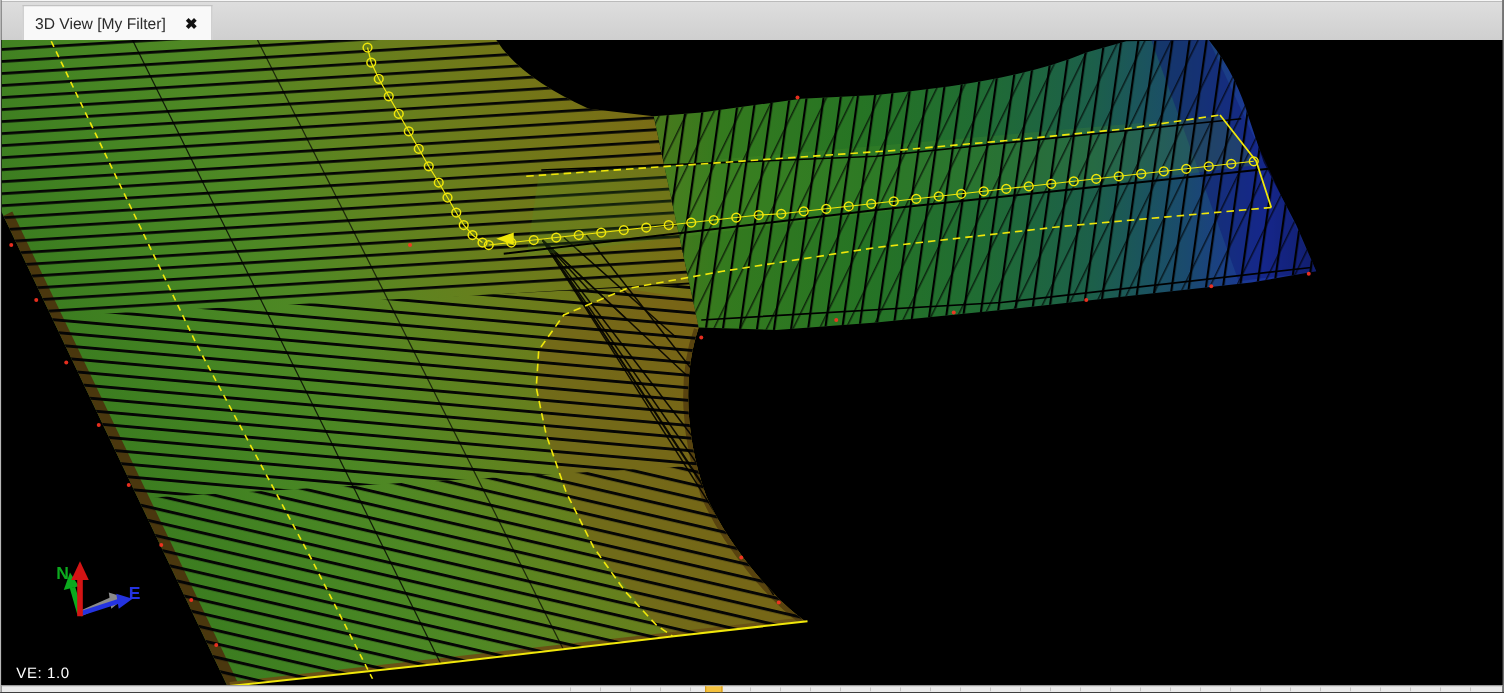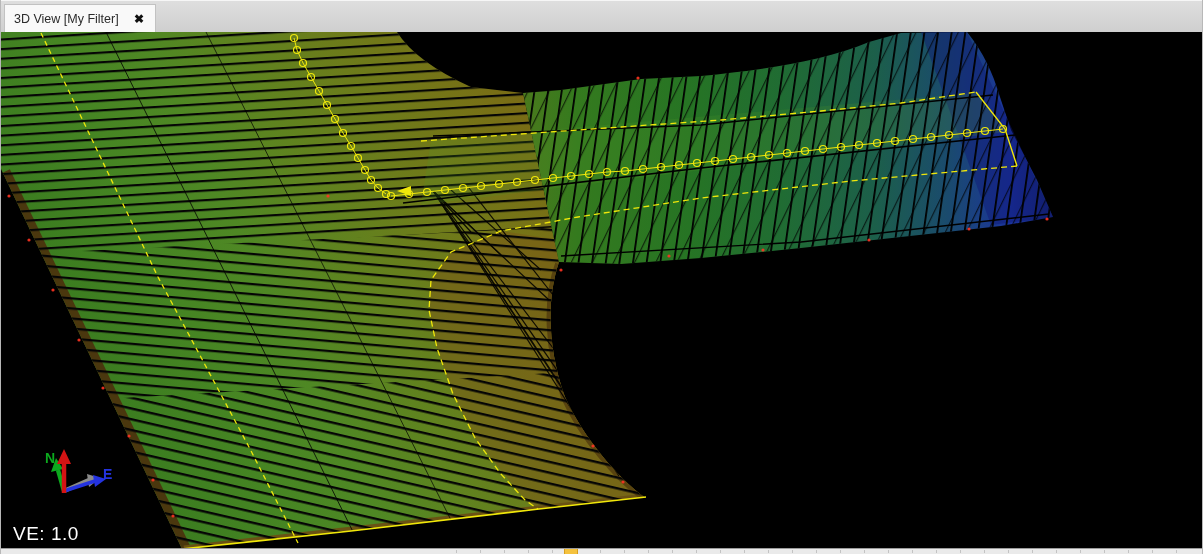--- a/index.html
+++ b/index.html
@@ -10,40 +10,40 @@
     box-sizing:border-box;
   }
   
   .tabbar{
     position:absolute;left:0;top:0;width:100%;height:32px;
     background:linear-gradient(#dedede,#cfcfcf);
     border-top:1px solid #f6f6f6;
     box-sizing:border-box;
   }
   .tab{
-    position:absolute;left:3px;top:3px;height:29px;width:152px;
+    position:absolute;left:17px;top:3px;height:29px;width:152px;
     background:#f9f9f9;
     border:1px solid #c2c2c2;border-bottom:none;box-sizing:border-box;
     display:flex;align-items:center;padding:0 9px;
     font-size:12.5px;color:#2b2b2b;cursor:default;
   }
   .tab-label{white-space:nowrap;overflow:hidden;}
   .tab-close{
     margin-left:auto;font-weight:700;font-size:12px;color:#111;
     padding:0 2px;cursor:pointer;line-height:1;
   }
   
   .viewport{
     position:absolute;left:0;top:32px;width:1203px;height:516px;
     background:#000;overflow:hidden;
   }
   .viewport svg{display:block;}
   .ve-label{
     position:absolute;left:12px;bottom:3px;
-    font-size:19px;color:#ffffff;letter-spacing:.5px;
+    font-size:12px;color:#ffffff;letter-spacing:.5px;
   }
   
   .timeline{
     position:absolute;left:0;bottom:0;width:100%;height:6px;
     background:#eaeaea;border-top:1px solid #9c9c9c;box-sizing:border-box;
   }
   .timeline .ticks{
     position:absolute;left:455px;right:3px;top:1px;bottom:1px;
     background:repeating-linear-gradient(90deg,#c3c3c3 0 1px,transparent 1px 24px);
   }

